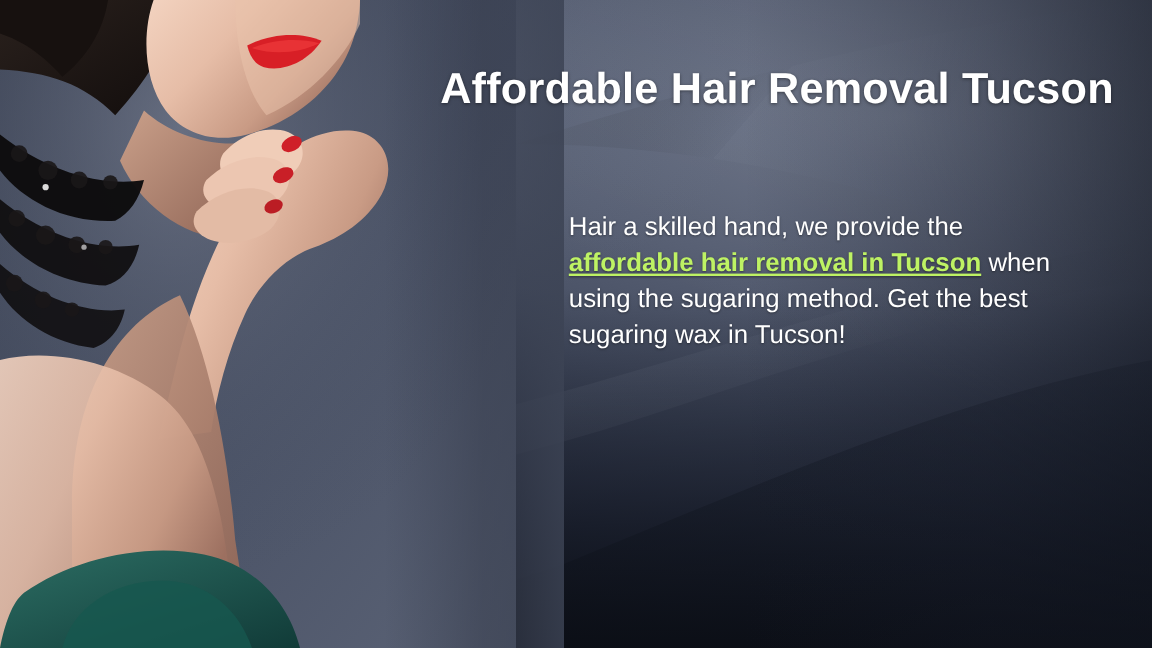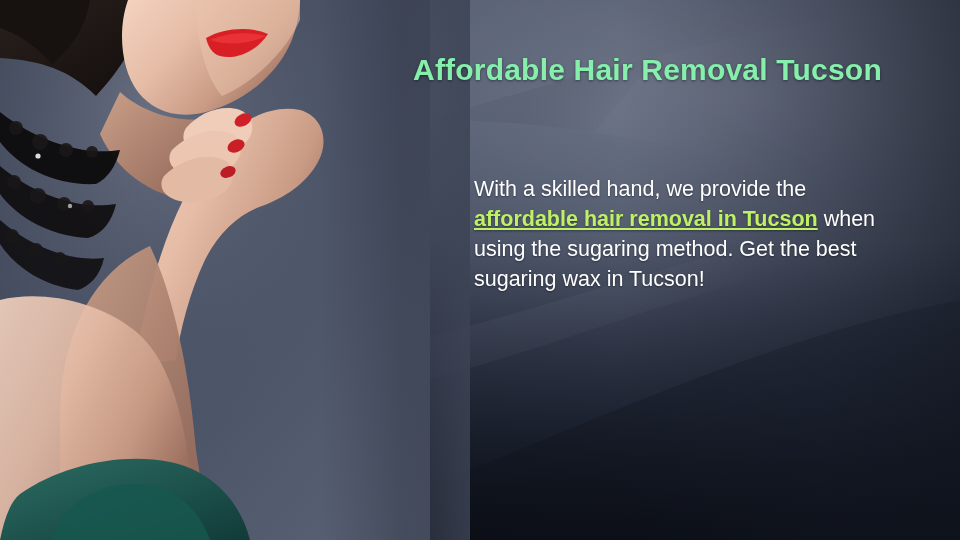--- a/index.html
+++ b/index.html
@@ -72,22 +72,22 @@
     background: linear-gradient(to right, rgba(40,45,60,0) 0%, rgba(52,58,74,0.55) 55%, rgba(60,67,84,0.85) 100%);
     pointer-events: none;
   }
 
   
   .title {
     position: absolute;
     left: 360px;
     top: 52px;
     width: 575px;
-    color: #86efac;
-    font-size: 30px;
+    color: #ffffff;
+    font-size: 36px;
     font-weight: bold;
     letter-spacing: 0.2px;
     line-height: 1.2;
     text-align: center;
     text-shadow: 0 1px 3px rgba(0,0,0,0.45);
   }
 
   .body-text {
     position: absolute;
     left: 474px;
@@ -226,16 +226,16 @@
       </g>
       <circle cx="38" cy="156" r="2.6" fill="#ffffff" opacity="0.85"></circle>
       <circle cx="70" cy="206" r="2.2" fill="#ffffff" opacity="0.6"></circle>
     </svg>
     <div class="photo-fade"></div>
   </div>
 
   <div class="title">Affordable Hair Removal Tucson</div>
 
   <div class="body-text">
-    <span class="seg">With a skilled hand, we provide the </span><a class="link" href="#">affordable hair removal in Tucson</a><span class="seg"> when using the sugaring method. Get the best sugaring wax in Tucson!</span>
+    <span class="seg">Hair a skilled hand, we provide the </span><a class="link" href="#">affordable hair removal in Tucson</a><span class="seg"> when using the sugaring method. Get the best sugaring wax in Tucson!</span>
   </div>
 
 </div>
 
 </body></html>

